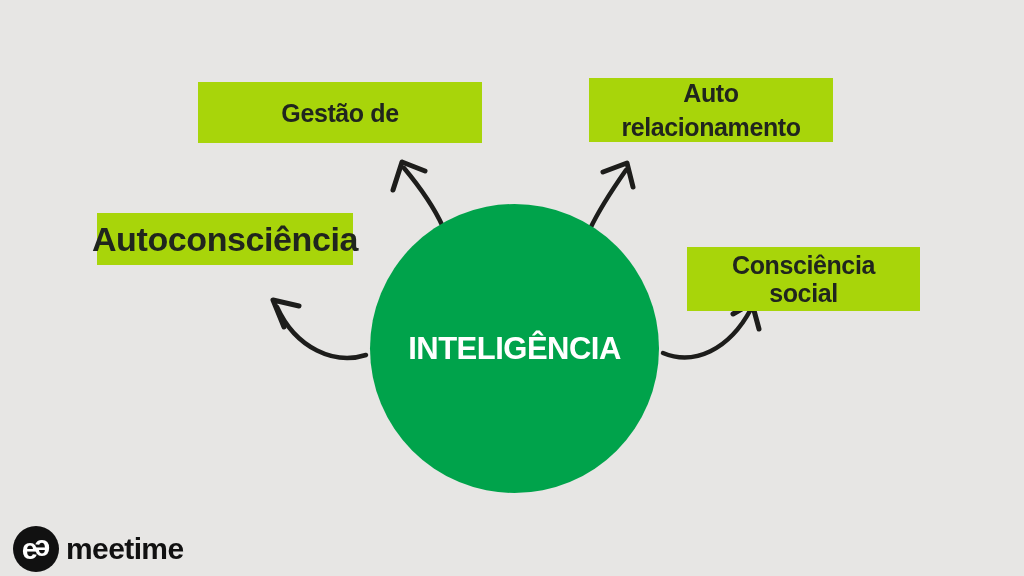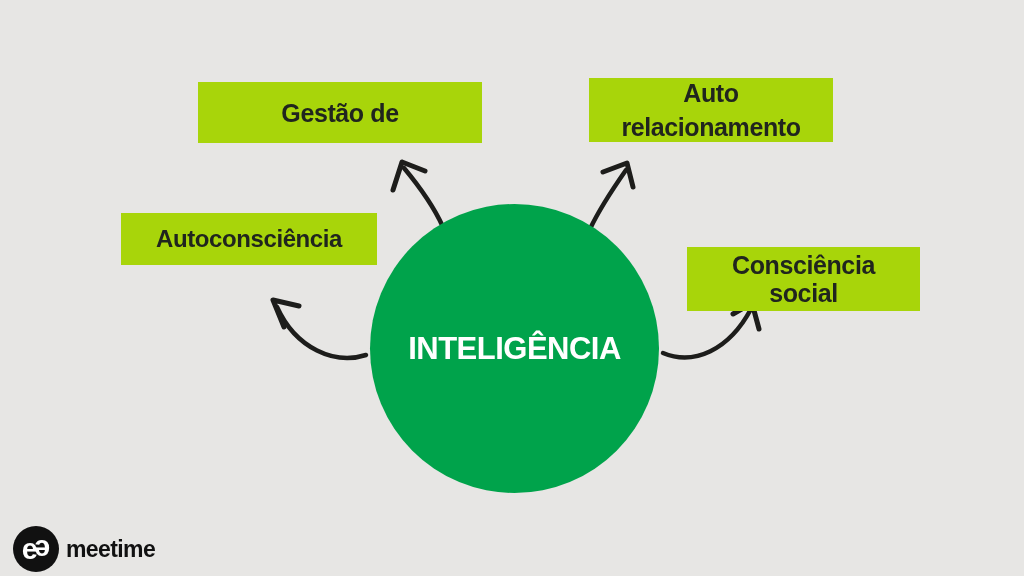--- a/index.html
+++ b/index.html
@@ -10,42 +10,42 @@
   }
   .cat-box {
     position:absolute; background:var(--box-fill,#a8d50a);
     color:var(--box-text,#20251e);
     display:flex; flex-direction:column; align-items:center; justify-content:center;
     text-align:center; font-weight:700; font-size:25px; line-height:1.12;
     letter-spacing:-0.4px;
   }
   #box-gestao        { left:198px; top:82px;  width:284px; height:61px; }
   #box-auto          { left:589px; top:78px;  width:244px; height:64px;gap:6px; }
-  #box-autoconsc     { left:97px;  top:213px; width:256px; height:52px; font-size:24px;margin-left:24px; }
+  #box-autoconsc     { left:97px;  top:213px; width:256px; height:52px; font-size:34px; }
   #box-consc         { left:687px; top:211px; width:233px; height:64px;margin-top:36px; }
   .circle {
     position:absolute; left:370px; top:204px; width:289px; height:289px;
     border-radius:50%; background:var(--circle-fill,#00a34b);
     color:var(--circle-text,#ffffff);
     display:flex; flex-direction:column; align-items:center; justify-content:center;
     text-align:center; font-weight:700; font-size:31px; line-height:1.26;
     letter-spacing:-0.5px;
   }
   svg.arrows { position:absolute; left:0; top:0; width:1024px; height:576px; pointer-events:none; }
   .arrows path { fill:none; stroke:var(--arrow,#1d1d1b); stroke-linecap:round; stroke-linejoin:round; }
   .arrows .shaft { stroke-width:4.5px; }
   .arrows .head  { stroke-width:5px; }
   .logo { position:absolute; left:13px; top:526px; display:flex; align-items:center; gap:7px; }
   .logo-icon {
     width:46px; height:46px; border-radius:50%; background:var(--logo,#111111);
     color:#ffffff; display:flex; align-items:center; justify-content:center;
     font-weight:700; font-size:29px; letter-spacing:-2px; line-height:1;
   }
   .logo-icon .e2 { display:inline-block; transform:rotate(180deg); }
-  .wordmark { font-weight:700; font-size:23px; color:var(--logo,#111111); letter-spacing:-0.6px;text-align:right; }
+  .wordmark { font-weight:700; font-size:30px; color:var(--logo,#111111); letter-spacing:-0.6px;text-align:right; }
 </style>
 </head>
 <body>
 
 <div class="canvas">
 
   <svg class="arrows" viewBox="0 0 1024 576">
     <g>
       <path class="shaft" d="M443,227 C434,207 419,186 404,168"></path>
       <path class="head" d="M393,190 L402,162 L425,171"></path>

